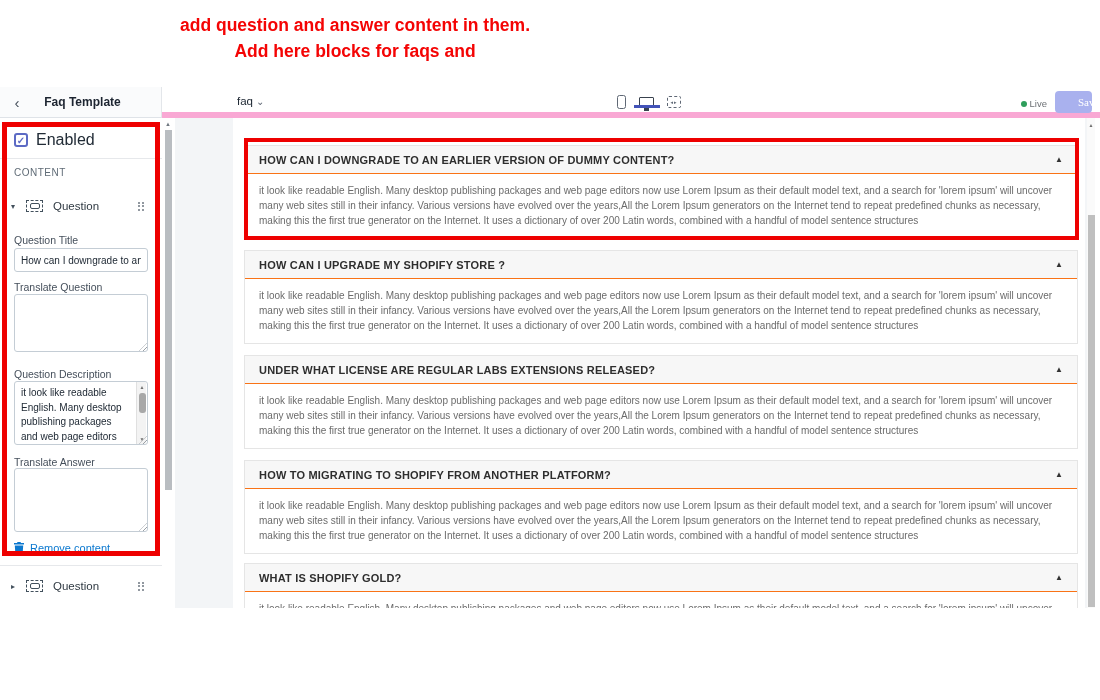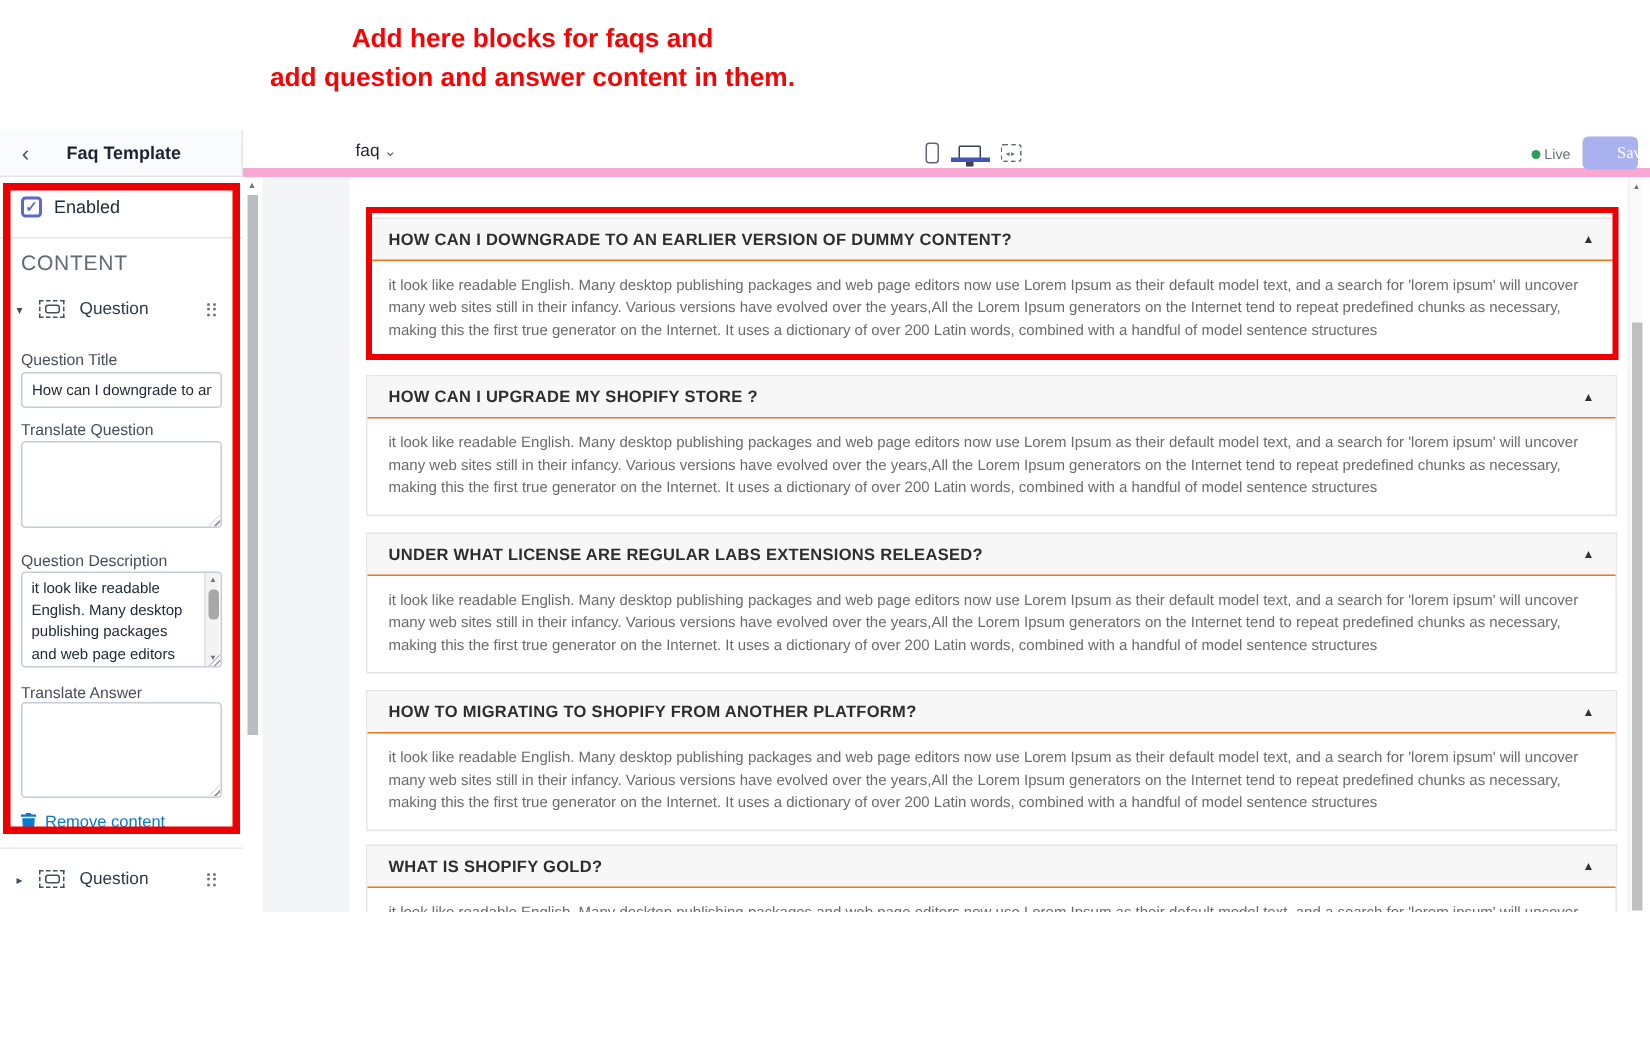--- a/index.html
+++ b/index.html
@@ -30,23 +30,23 @@
   .live-dot { width:6px; height:6px; border-radius:50%; background:#2e9e5b; display:inline-block; margin-right:3px; }
   .live-label { font-size:9.5px; color:#6d7175;margin-top:25px; }
   .save-btn { width:37px; height:22px; background:#a9b1ee; color:#ffffff; font-size:11px;
     border:none; border-radius:4px; cursor:pointer; font-family:Liberation Serif, serif;padding-left:23px; }
 
   
   .sidebar { left:0; top:118px; width:162px; height:492px; background:#ffffff; }
   .row-enabled { position:absolute; left:14px; top:13px; display:flex; align-items:center; gap:8px; }
   .checkbox { width:14px; height:14px; border:2px solid #5c6ac4; border-radius:3px; background:#fff;
     font-size:10px; font-weight:bold; color:#5c6ac4; display:flex; align-items:center; justify-content:center; cursor:pointer; }
-  .lbl-enabled { font-size:12px; color:#212b36; }
+  .lbl-enabled { font-size:16px; color:#212b36; }
   .divider { position:absolute; left:0; width:162px; height:1px; background:#e6e8eb; }
-  .section-label { position:absolute; left:14px; top:49px; font-size:14px; color:#5f6b76; letter-spacing:.5px; }
+  .section-label { position:absolute; left:14px; top:49px; font-size:10px; color:#5f6b76; letter-spacing:.5px; }
   .q-row { position:absolute; left:0; width:162px; height:22px; display:flex; align-items:center; cursor:pointer; }
   .q-caret { width:26px; text-align:center; font-size:8px; color:#42505c; }
   .blk-icon { width:17px; height:12px; border:1px dashed #42505c; display:flex; align-items:center; justify-content:center; }
   .blk-icon span { width:10px; height:6px; border:1.5px solid #42505c; border-radius:2px; display:block; }
   .q-label { font-size:11.5px; color:#2f3942; margin-left:10px; flex:1; }
   .drag-dots { display:grid; grid-template-columns:repeat(2,2px); gap:1.5px 2px; margin-right:18px; }
   .drag-dots i { width:2px; height:2px; background:#6d7680; border-radius:50%; }
   .field-label { position:absolute; left:14px; font-size:10.5px; color:#454f5b; }
   .txt-input { position:absolute; left:14px; width:134px; height:24px; border:1px solid #c4cdd5; border-radius:3px;
     font-size:10px; color:#212b36; padding:0 6px; font-family:"Liberation Sans", sans-serif; }
@@ -83,22 +83,22 @@
 
   
   .red-box { position:absolute; border:5px solid #ee0000; pointer-events:none; z-index:9; }
   .red-box-left { left:2px; top:122px; width:158px; height:434px; }
   .red-box-right { left:244px; top:138px; width:835px; height:102px; border-width:4px; }
 </style>
 </head>
 <body>
 
 <div class="abs annotation">
+  <div>add question and answer content in them.</div>
   <div>Add here blocks for faqs and</div>
-  <div>add question and answer content in them.</div>
 </div>
 
 <div class="abs sidebar-header">
   <div class="back-btn">‹</div>
   <div class="sidebar-title">Faq Template</div>
 </div>
 
 <div class="abs topbar">
   <div class="tpl-select">
     <span>faq</span><span class="chev">⌄</span>

